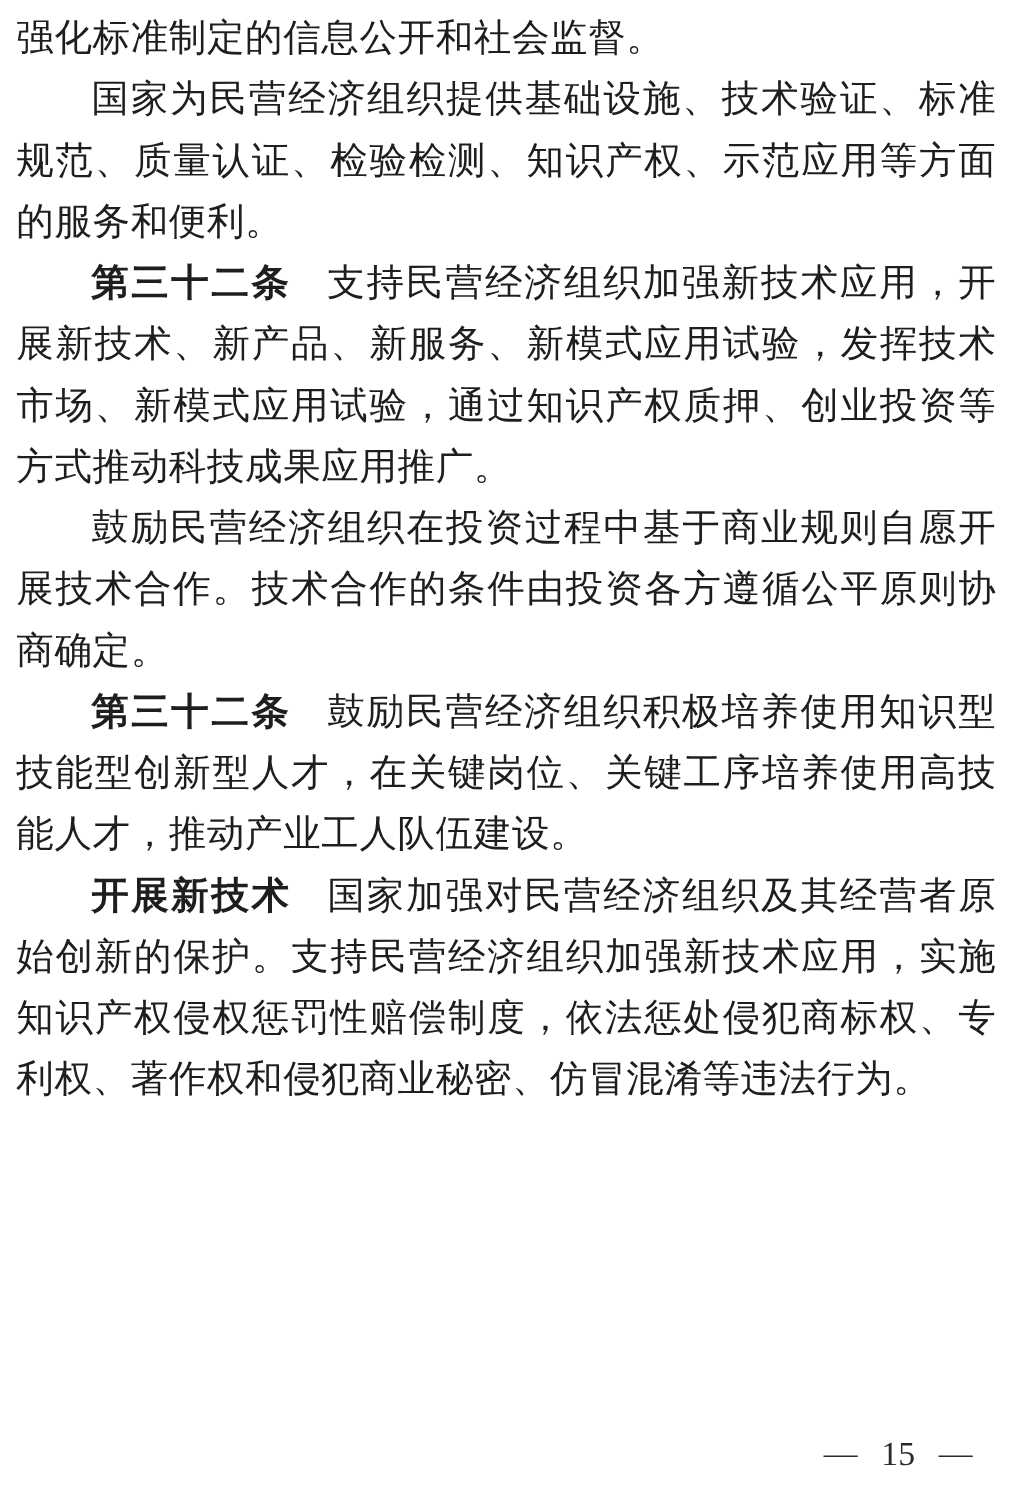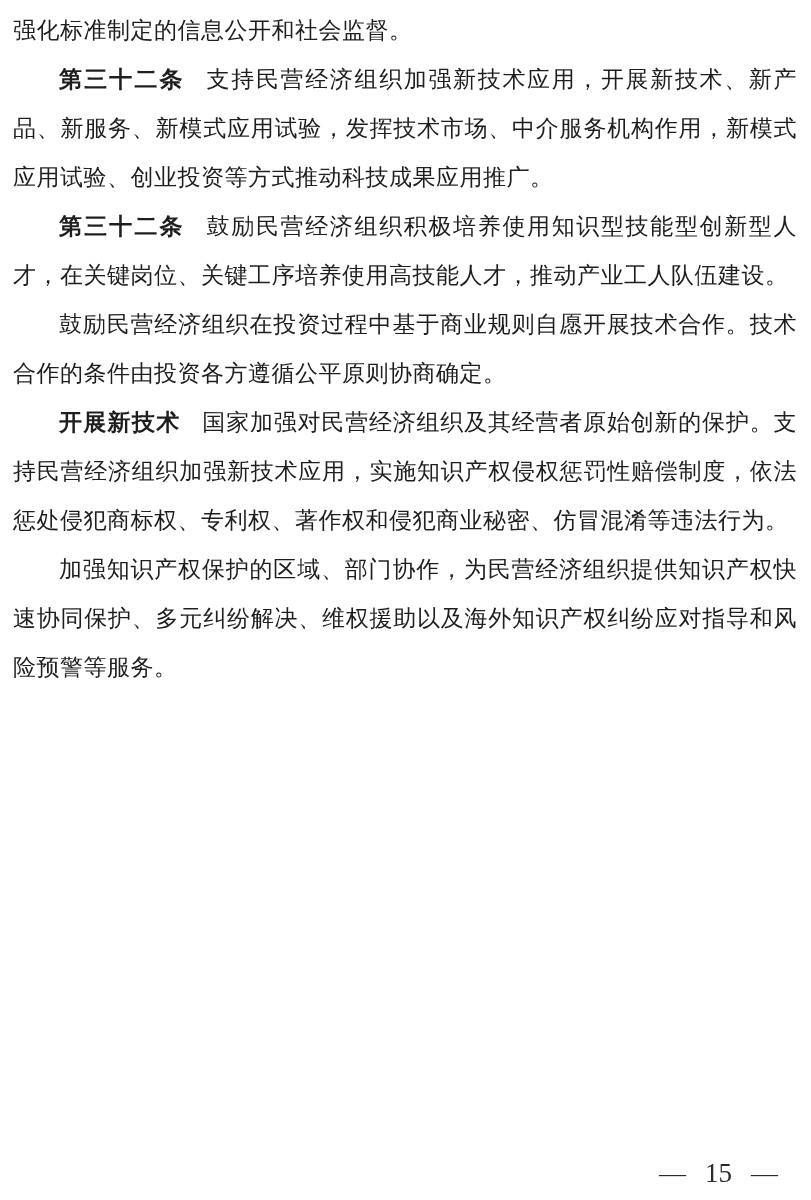--- a/index.html
+++ b/index.html
@@ -21,21 +21,21 @@
     background: #ffffff;
   }
   .doc {
     position: absolute;
     left: 13px;
     top: 6px;
     width: 784px;
   }
   .para {
     margin: 0;
-    font-size: 23px;
+    font-size: 30px;
     line-height: 49px;
     letter-spacing: 0.5px;
     text-align: justify;
     text-justify: inter-ideograph;
     word-break: break-all;
   }
   .para.indent {
     text-indent: 2em;
   }
   .lead {
@@ -53,33 +53,33 @@
     font-size: 27px;
     line-height: 34px;
     color: #2b2b2b;
     font-family: "Liberation Serif", "DejaVu Serif", serif;
   }
   .pagefoot .dash {
     letter-spacing: 0;
     transform: scaleY(0.85);
   }
   .pagefoot .pagenum {
-    margin: 10px 19px;
+    margin: 0 19px;
   }
 </style>
 </head>
 <body>
 
 <div class="page">
   <main class="doc" id="doc-body">
       <p class="para"><span>强化标准制定的信息公开和社会监督。</span></p>
-      <p class="para indent"><b class="lead">第三十二条</b><span>支持民营经济组织加强新技术应用，开展新技术、新产品、新服务、新模式应用试验，发挥技术市场、中介服务机构作用，新模式应用试验、创业投资等方式推动科技成果应用推广。</span></p>
+      <p class="para indent"><span>国家为民营经济组织提供基础设施、技术验证、标准规范、质量认证、检验检测、知识产权、示范应用等方面的服务和便利。</span></p>
+      <p class="para indent"><b class="lead">第三十二条</b><span>支持民营经济组织加强新技术应用，开展新技术、新产品、新服务、新模式应用试验，发挥技术市场、新模式应用试验，通过知识产权质押、创业投资等方式推动科技成果应用推广。</span></p>
+      <p class="para indent"><span>鼓励民营经济组织在投资过程中基于商业规则自愿开展技术合作。技术合作的条件由投资各方遵循公平原则协商确定。</span></p>
       <p class="para indent"><b class="lead">第三十二条</b><span>鼓励民营经济组织积极培养使用知识型技能型创新型人才，在关键岗位、关键工序培养使用高技能人才，推动产业工人队伍建设。</span></p>
-      <p class="para indent"><span>鼓励民营经济组织在投资过程中基于商业规则自愿开展技术合作。技术合作的条件由投资各方遵循公平原则协商确定。</span></p>
       <p class="para indent"><b class="lead">开展新技术</b><span>国家加强对民营经济组织及其经营者原始创新的保护。支持民营经济组织加强新技术应用，实施知识产权侵权惩罚性赔偿制度，依法惩处侵犯商标权、专利权、著作权和侵犯商业秘密、仿冒混淆等违法行为。</span></p>
-      <p class="para indent"><span>加强知识产权保护的区域、部门协作，为民营经济组织提供知识产权快速协同保护、多元纠纷解决、维权援助以及海外知识产权纠纷应对指导和风险预警等服务。</span></p>
     </main>
   <footer class="pagefoot">
     <span class="dash">—</span>
     <span class="pagenum">15</span>
     <span class="dash">—</span>
   </footer>
 </div>
 
 </body></html>

